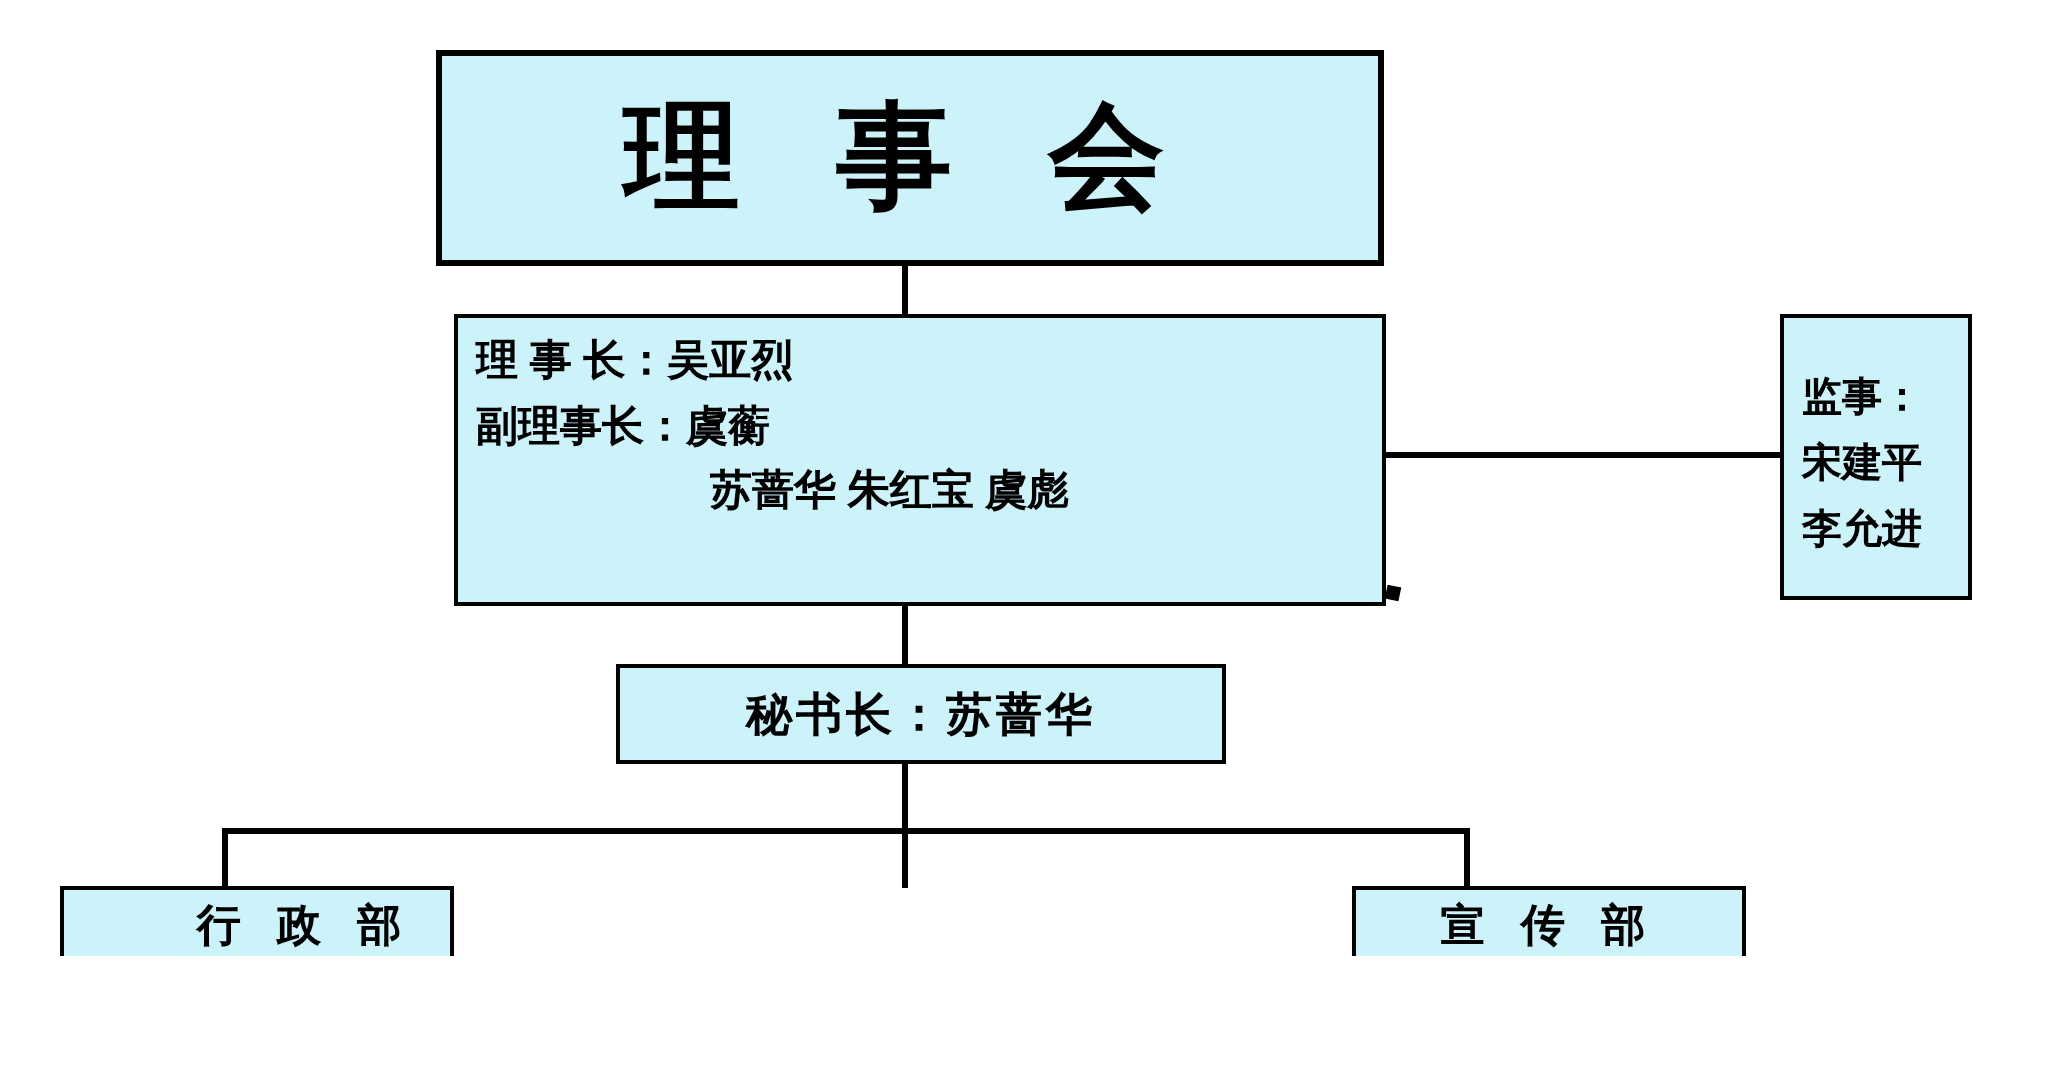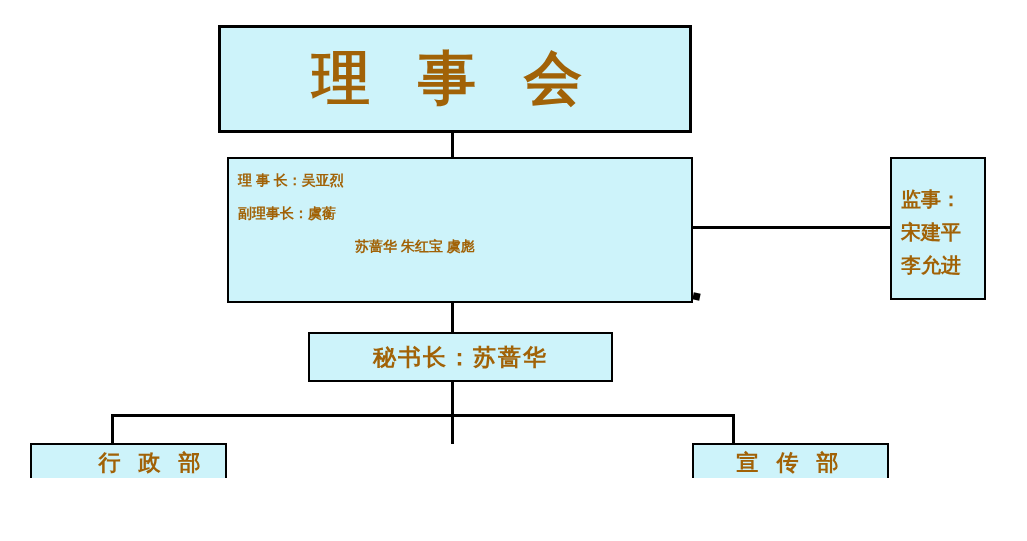--- a/index.html
+++ b/index.html
@@ -8,21 +8,21 @@
     background: #ffffff;
   }
   .canvas {
     position: relative;
     width: 1027px;
     height: 478px;
     background: #ffffff;
     overflow: hidden;
     font-family: "Liberation Sans", "DejaVu Sans", sans-serif;
     font-weight: bold;
-    color: #a16207;
+    color: #000000;
   }
   .box {
     position: absolute;
     box-sizing: border-box;
     background: #cdf3fa;
     border: 2px solid #000000;
   }
   .conn {
     position: absolute;
     background: #000000;
@@ -30,21 +30,21 @@
   .board-box {
     left: 218px; top: 25px; width: 474px; height: 108px;
     border-width: 3px;
     display: flex; align-items: center; justify-content: center;
     font-size: 58px;
     letter-spacing: 16px;
   }
   .details-box {
     left: 227px; top: 157px; width: 466px; height: 146px;
     padding: 5px 0 0 9px;
-    font-size: 14px;
+    font-size: 21px;
   }
   .details-line { line-height: 33px; white-space: nowrap; }
   .details-line.gap-above { margin-top: 6px; line-height: 32px; }
   .details-line.indented { padding-left: 117px; line-height: 32px; }
   .supervisor-box {
     left: 890px; top: 157px; width: 96px; height: 143px;
     padding: 24px 0 0 9px;
     font-size: 20px;
   }
   .supervisor-line { line-height: 33px; white-space: nowrap; }
@@ -55,21 +55,21 @@
     letter-spacing: 2px;
   }
   .dept-box {
     top: 443px; width: 197px; height: 40px;
     display: flex; align-items: center; justify-content: center;
     font-size: 22px;
     letter-spacing: 6px;
   }
   .dept-admin   { left: 30px; padding-left: 48px; }
   .dept-project { left: 362px; width: 196px; }
-  .dept-publicity { left: 692px; }
+  .dept-publicity { left: 676px; }
   .anchor-mark {
     position: absolute;
     left: 693px; top: 293px;
     width: 7px; height: 7px;
     background: #000000;
     transform: rotate(12deg);
   }
 </style>
 </head>
 <body>

